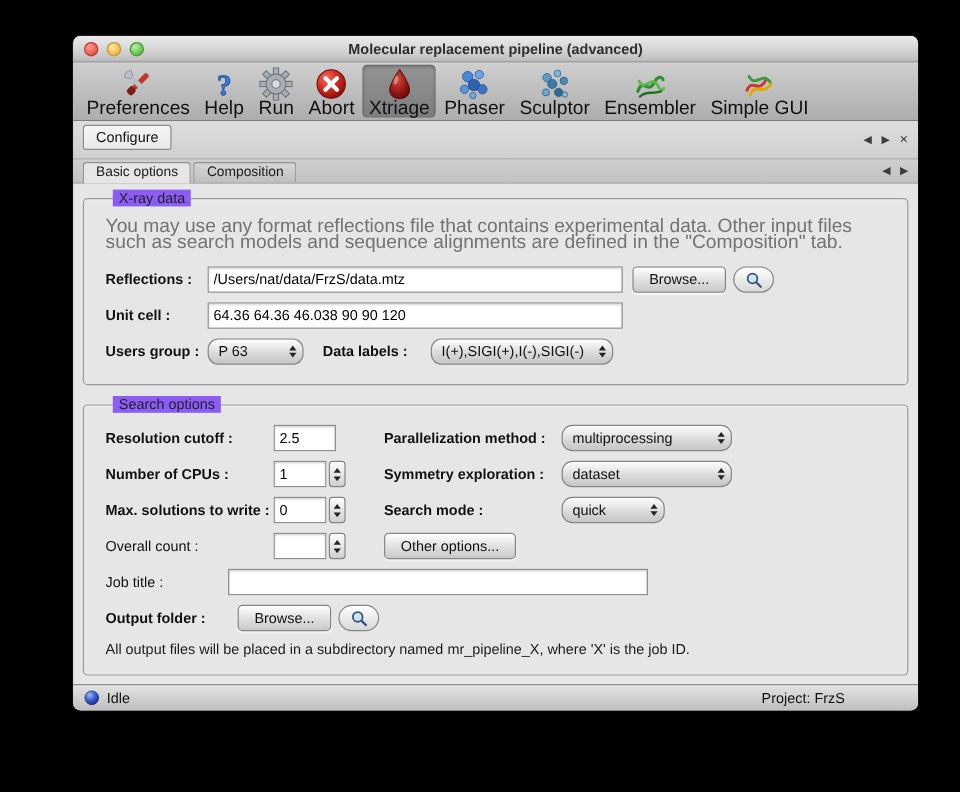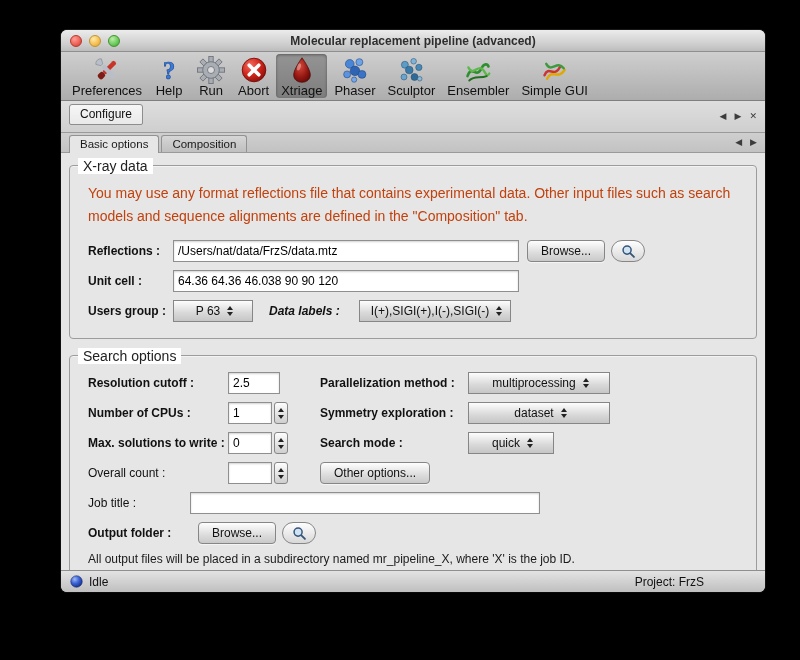--- a/index.html
+++ b/index.html
@@ -19,54 +19,54 @@
   .light { width:12px; height:12px; border-radius:50%; display:inline-block; }
   .light.red { background:radial-gradient(circle at 35% 30%, #ff9d94, #ec5f55 60%, #c33b30); border:1px solid #b8372c; }
   .light.yellow { background:radial-gradient(circle at 35% 30%, #ffe9a8, #f6bd4f 60%, #d69b2f); border:1px solid #c2952f; }
   .light.green { background:radial-gradient(circle at 35% 30%, #b8efa8, #69c958 60%, #3f9e33); border:1px solid #45922f; }
   
   .toolbar { flex:0 0 48px; background:linear-gradient(#cfcfcf,#adadad); border-bottom:1px solid #7f7f7f;
     display:flex; align-items:flex-end; padding:2px 4px 2px 6px; gap:2px; }
   .tool { display:flex; flex-direction:column; align-items:center; padding:1px 5px 0 5px; border-radius:4px; cursor:default; }
   .tool.selected { background:rgba(0,0,0,0.28); box-shadow:inset 0 1px 3px rgba(0,0,0,0.4); }
   .tool-icon { width:30px; height:30px; display:flex; align-items:center; justify-content:center; }
-  .tool-label { font-size:13px; color:#111; white-space:nowrap; line-height:12px; padding-bottom:1px; }
+  .tool-label { font-size:16px; color:#111; white-space:nowrap; line-height:12px; padding-bottom:1px; }
   
   .tabstrip-outer { flex:0 0 24px; position:relative; background:linear-gradient(#dedede,#cfcfcf); border-bottom:1px solid #9a9a9a;
     display:flex; align-items:flex-start; padding:3px 8px 8px 8px; }
   .tab-main { position:relative; z-index:2; background:linear-gradient(#f6f6f6,#e9e9e9); border:1px solid #8d8d8d;
     border-radius:3px 3px 2px 2px; padding:2px 10px 3px 10px; font-size:12px; color:#111; margin-bottom:-1px; }
   .tabstrip-inner { flex:0 0 20px; position:relative; background:linear-gradient(#cfcfcf,#c2c2c2); border-bottom:1px solid #9a9a9a;
     display:flex; align-items:flex-end; padding:2px 8px 0 8px; }
   .subtab { position:relative; font-size:11.5px; padding:2px 10px 2px 10px; border:1px solid #929292; border-bottom:none;
     border-radius:3px 3px 0 0; margin-right:2px; color:#1a1a1a; }
   .subtab.selected { background:#e6e6e6; z-index:2; margin-bottom:-1px; padding-bottom:3px; }
   .subtab.unselected { background:linear-gradient(#d6d6d6,#bfbfbf); }
   .tab-nav { position:absolute; right:8px; top:0; bottom:0; display:flex; align-items:center; gap:8px; }
   .tab-nav span { font-size:9px; color:#3c3c3c; line-height:1; }
   
   .content { flex:1 1 auto; background:#e6e6e6; padding:12px 8px 0 8px; overflow:hidden; }
   .group { position:relative; border:1px solid #9c9c9c; border-radius:4px; padding:16px 12px 8px 18px; margin-bottom:16px;
     box-shadow:inset 0 1px 0 rgba(255,255,255,0.5); }
-  .group-title { position:absolute; top:-8px; left:8px; background:#ffffff; padding:0 5px; font-size:14px; color:#222; }
-  .desc { font-size:14px; color:#c2410c; line-height:23px; max-width:650px; margin-bottom:12px; }
+  .group-title { position:absolute; top:-8px; left:24px; background:#8b5cf6; padding:0 5px; font-size:12px; color:#222; }
+  .desc { font-size:16px; color:#737373; line-height:14px; max-width:650px; margin-bottom:12px; }
   .row { display:flex; align-items:center; margin-bottom:8px; font-size:12px; color:#111; }
   .lbl { display:inline-block; white-space:nowrap; }
   .b { font-weight:bold; }
-  .w85 { width:85px; } .w90 { width:90px;font-style:italic; } .w100 { width:102px; } .w140 { width:140px; } .w148 { width:148px; }
+  .w85 { width:85px; } .w90 { width:90px; } .w100 { width:102px; } .w140 { width:140px; } .w148 { width:148px; }
   .ctrlbox { display:inline-flex; align-items:center; width:92px; }
   .tf { height:22px; border:1px solid #8f8f8f; background:#fff; font-family:"Liberation Sans",sans-serif; font-size:12px;
     padding:0 4px; box-shadow:inset 0 1px 2px rgba(0,0,0,0.18); color:#000; }
   .btn { height:22px; padding:0 13px; font-size:12px; font-family:"Liberation Sans",sans-serif; color:#111;
     background:linear-gradient(#fefefe,#dcdcdc 60%,#c9c9c9); border:1px solid #868686; border-radius:4px;
     box-shadow:0 1px 1px rgba(255,255,255,0.6); }
   .icon-btn { width:34px; height:22px; border:1px solid #868686; border-radius:11px;
     background:linear-gradient(#fefefe,#d8d8d8); display:inline-flex; align-items:center; justify-content:center; }
-  .combo { height:22px; display:inline-flex; align-items:center; justify-content:center; padding:0 5px 0 8px;
-    background:linear-gradient(#fdfdfd,#d8d8d8 60%,#c6c6c6); border:1px solid #868686; border-radius:0; font-size:12px; color:#111; }
+  .combo { height:22px; display:inline-flex; align-items:center; justify-content:space-between; padding:0 5px 0 8px;
+    background:linear-gradient(#fdfdfd,#d8d8d8 60%,#c6c6c6); border:1px solid #868686; border-radius:9px; font-size:12px; color:#111; }
   .combo-arrows { display:flex; flex-direction:column; gap:2px; margin-left:7px; }
   .arr-up { width:0; height:0; border-left:3.5px solid transparent; border-right:3.5px solid transparent; border-bottom:4.5px solid #222; }
   .arr-down { width:0; height:0; border-left:3.5px solid transparent; border-right:3.5px solid transparent; border-top:4.5px solid #222; }
   .stepper { width:14px; height:22px; margin-left:2px; border:1px solid #868686; border-radius:3px;
     background:linear-gradient(#fdfdfd,#cfcfcf); display:inline-flex; flex-direction:column; align-items:center; justify-content:center; gap:3px; }
   .gap8 { width:8px; } .gap6 { width:6px; } .gap16 { width:16px; }
   .note { font-size:12px; color:#1a1a1a; margin:2px 0 6px 0; }
   
   .statusbar { flex:0 0 22px; background:linear-gradient(#e3e3e3,#bfbfbf); border-top:1px solid #8f8f8f;
     display:flex; align-items:center; padding:0 9px; font-size:12px; color:#111; }

